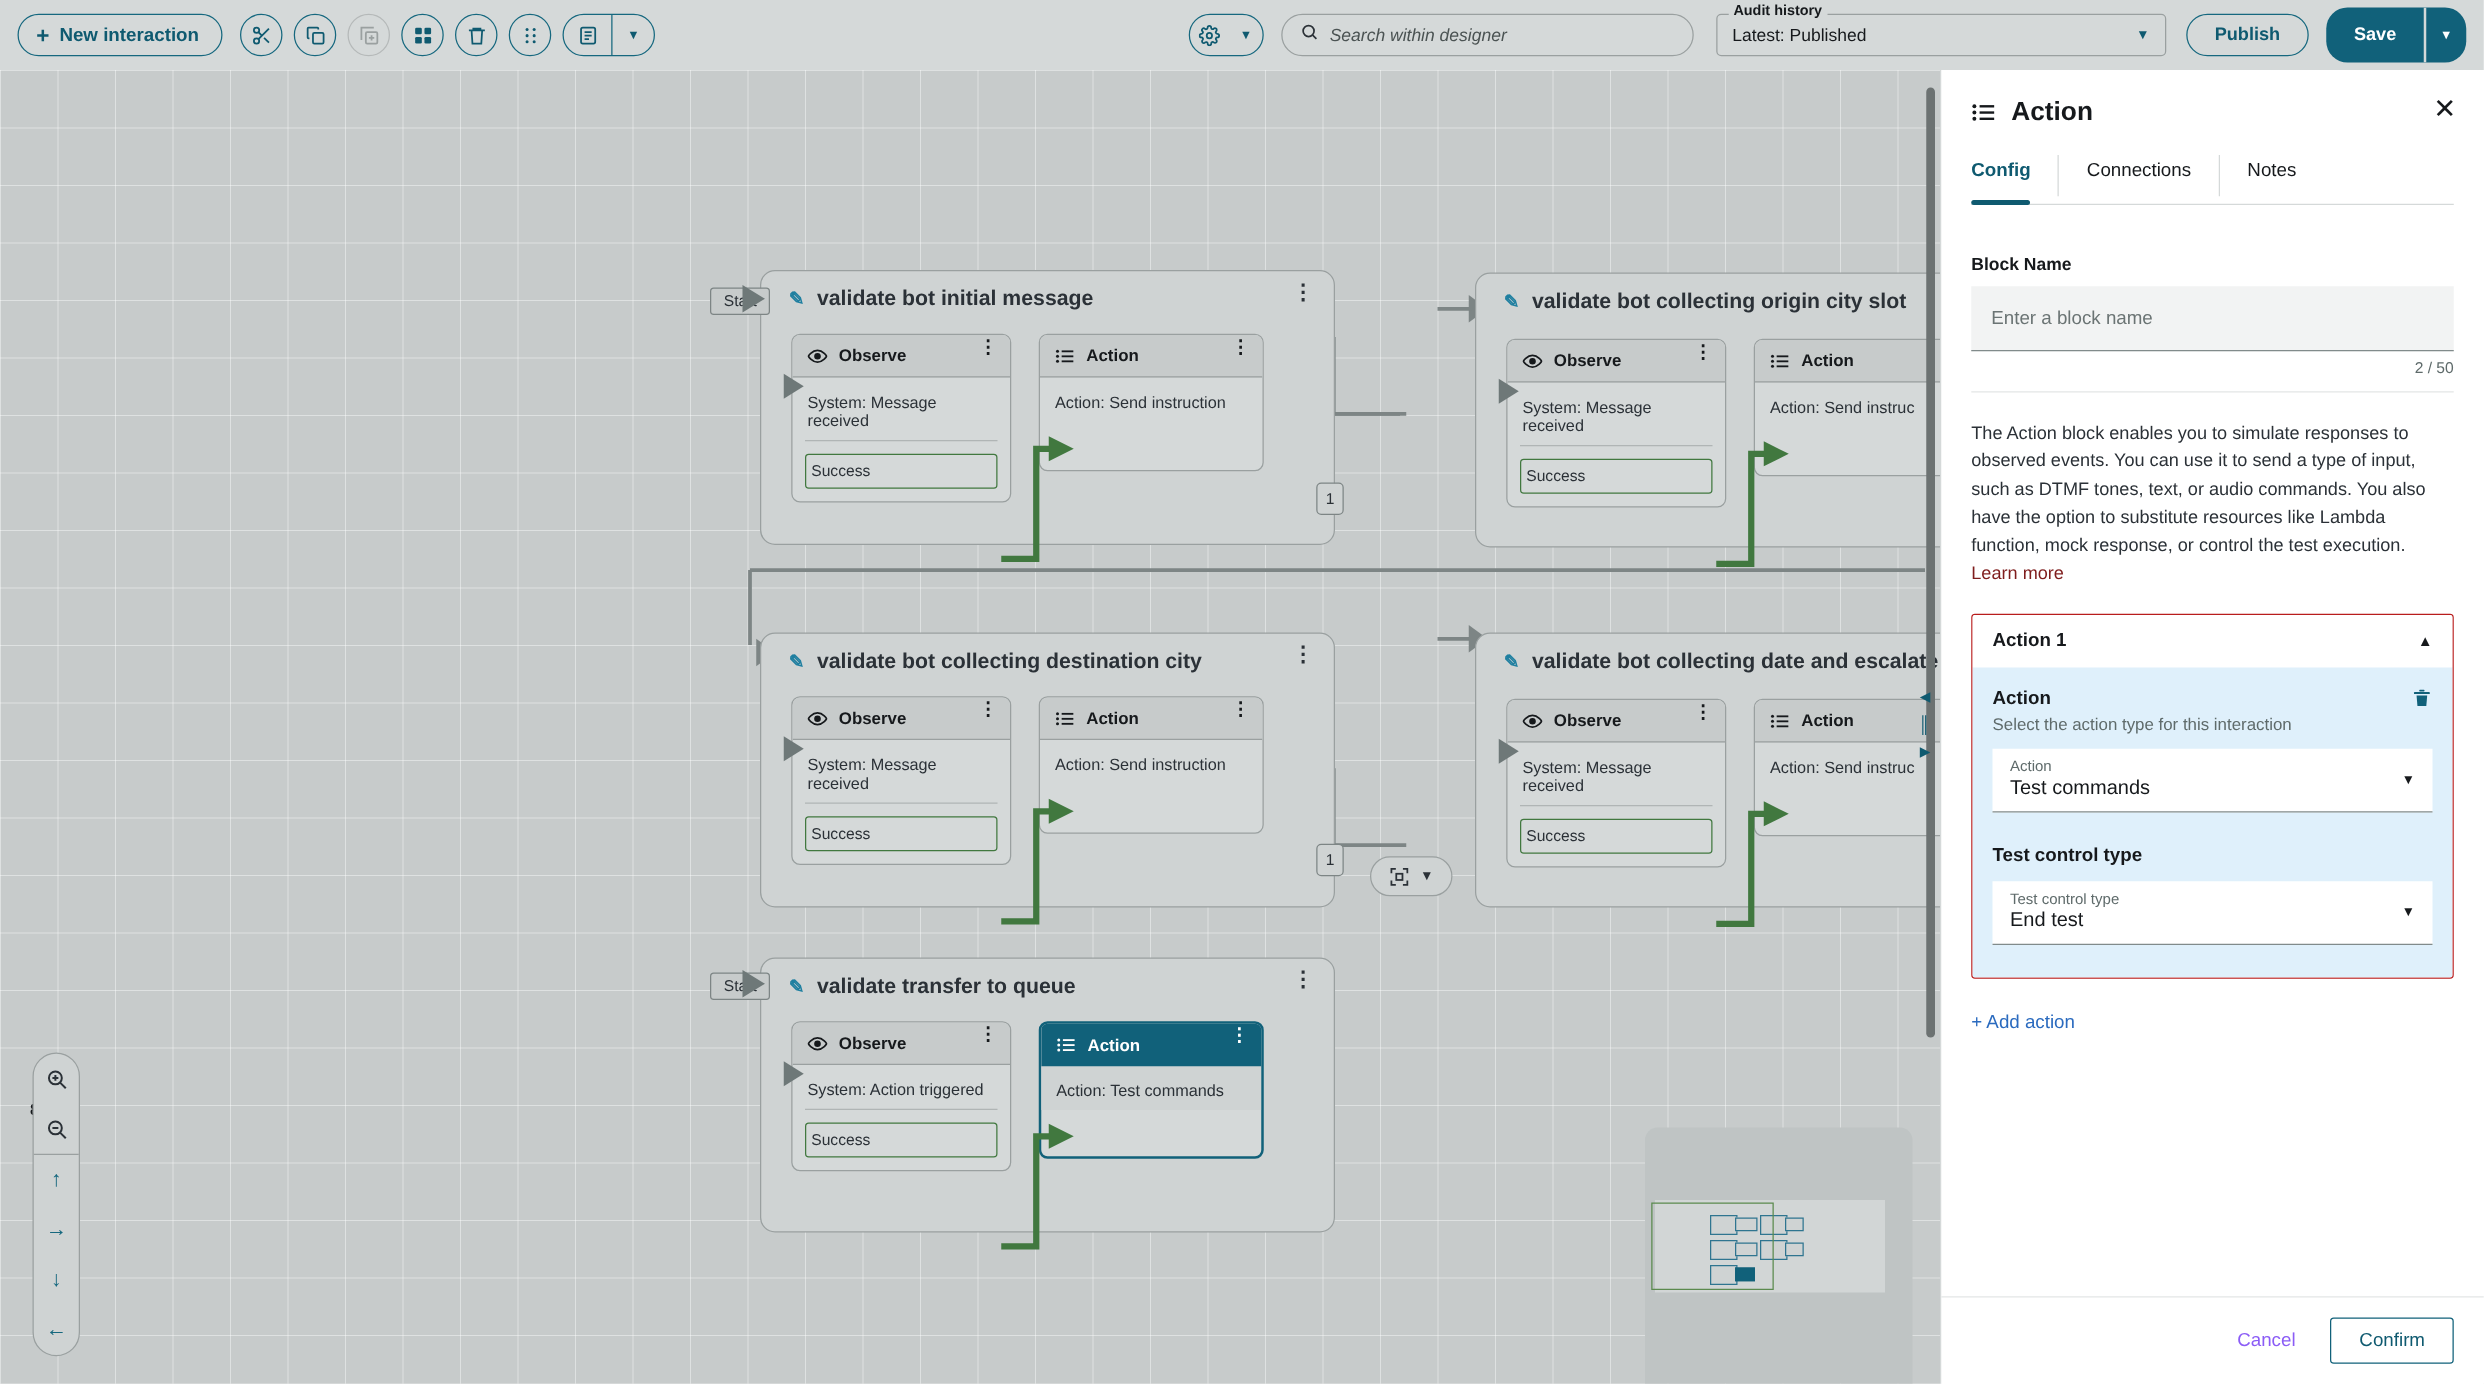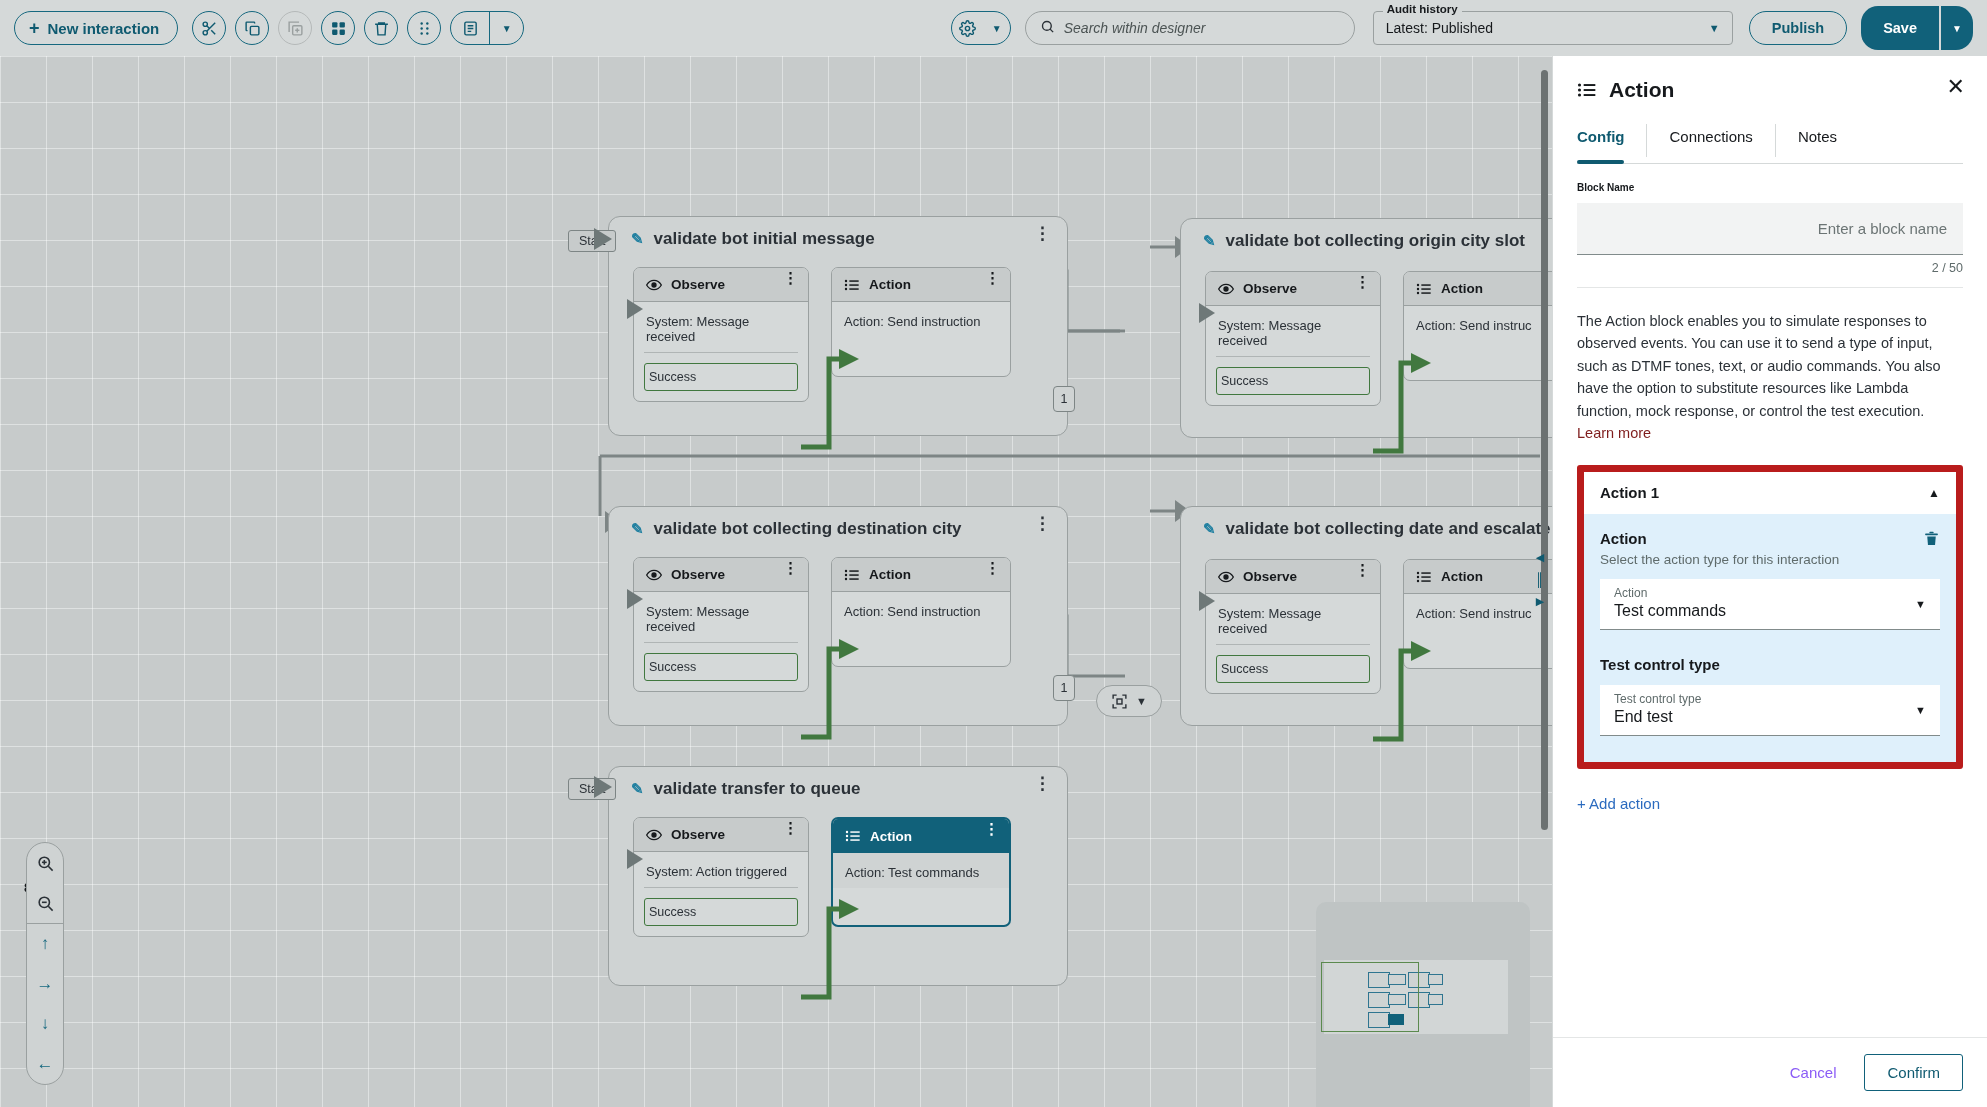--- a/index.html
+++ b/index.html
@@ -247,39 +247,39 @@
     padding: 4px 22px 12px 0px; font-size: 15px; color: #16191c;
     cursor: pointer; position: relative; white-space: nowrap;
   }
   .tab + .tab { padding-left: 22px; border-left: 1px solid #d5d9d9; margin-bottom: 6px; }
   .tab.active { color: #0f5a70; font-weight: bold; }
   .tab.active::after {
     content:""; position: absolute; left: 0; right: 22px; bottom: -1px;
     height: 4px; background: #0f5a70; border-radius: 2px;
   }
   .panel-scroll { flex: 1; overflow: hidden; padding: 0 24px; }
-  .field-label { margin-top: 18px; font-size: 10px; font-weight: bold; color: #16191c; }
+  .field-label { margin-top: 39px; font-size: 14px; font-weight: bold; color: #16191c; }
   .text-input {
     margin-top: 10px; height: 52px;
     background: #f2f3f3; border-bottom: 1px solid #818b8b;
     display: flex; align-items: center; padding: 0 16px;
   }
   .text-input input {
     border: none; outline: none; background: transparent; width: 100%;
-    font-size: 15px; color: #c2410c; font-family: "Liberation Sans", sans-serif; text-align: right;
+    font-size: 15px; color: #c2410c; font-family: "Liberation Sans", sans-serif;
   }
   .text-input input::placeholder { color: #6b7474; }
   .counter { text-align: right; font-size: 12.5px; color: #5f6b6b; margin-top: 6px; }
   .hr { height: 1px; background: #e4e6e6; margin-top: 12px; }
   .desc {
     margin-top: 22px; font-size: 14.5px; line-height: 1.55; color: #2b3137;
   }
   .link { color: #7f1d1d; cursor: pointer; }
   .accordion {
-    margin-top: 20px; border: 7px solid #b91c1c; border-radius: 3px; overflow: hidden;
+    margin-top: 20px; border: 1px solid #b91c1c; border-radius: 3px; overflow: hidden;
   }
   .acc-head {
     height: 42px; background: #fff; display: flex; align-items: center;
     padding: 0 16px; font-size: 15px; font-weight: bold; color: #16191c;
     cursor: pointer; justify-content: space-between;
   }
   .acc-body { background: #dff0fb; padding: 16px 16px 26px 16px; position: relative; }
   .acc-row { display: flex; align-items: flex-start; justify-content: space-between; }
   .acc-title { font-size: 15px; font-weight: bold; color: #16191c; }
   .trash { color: #11617a; font-size: 16px; cursor: pointer; }

